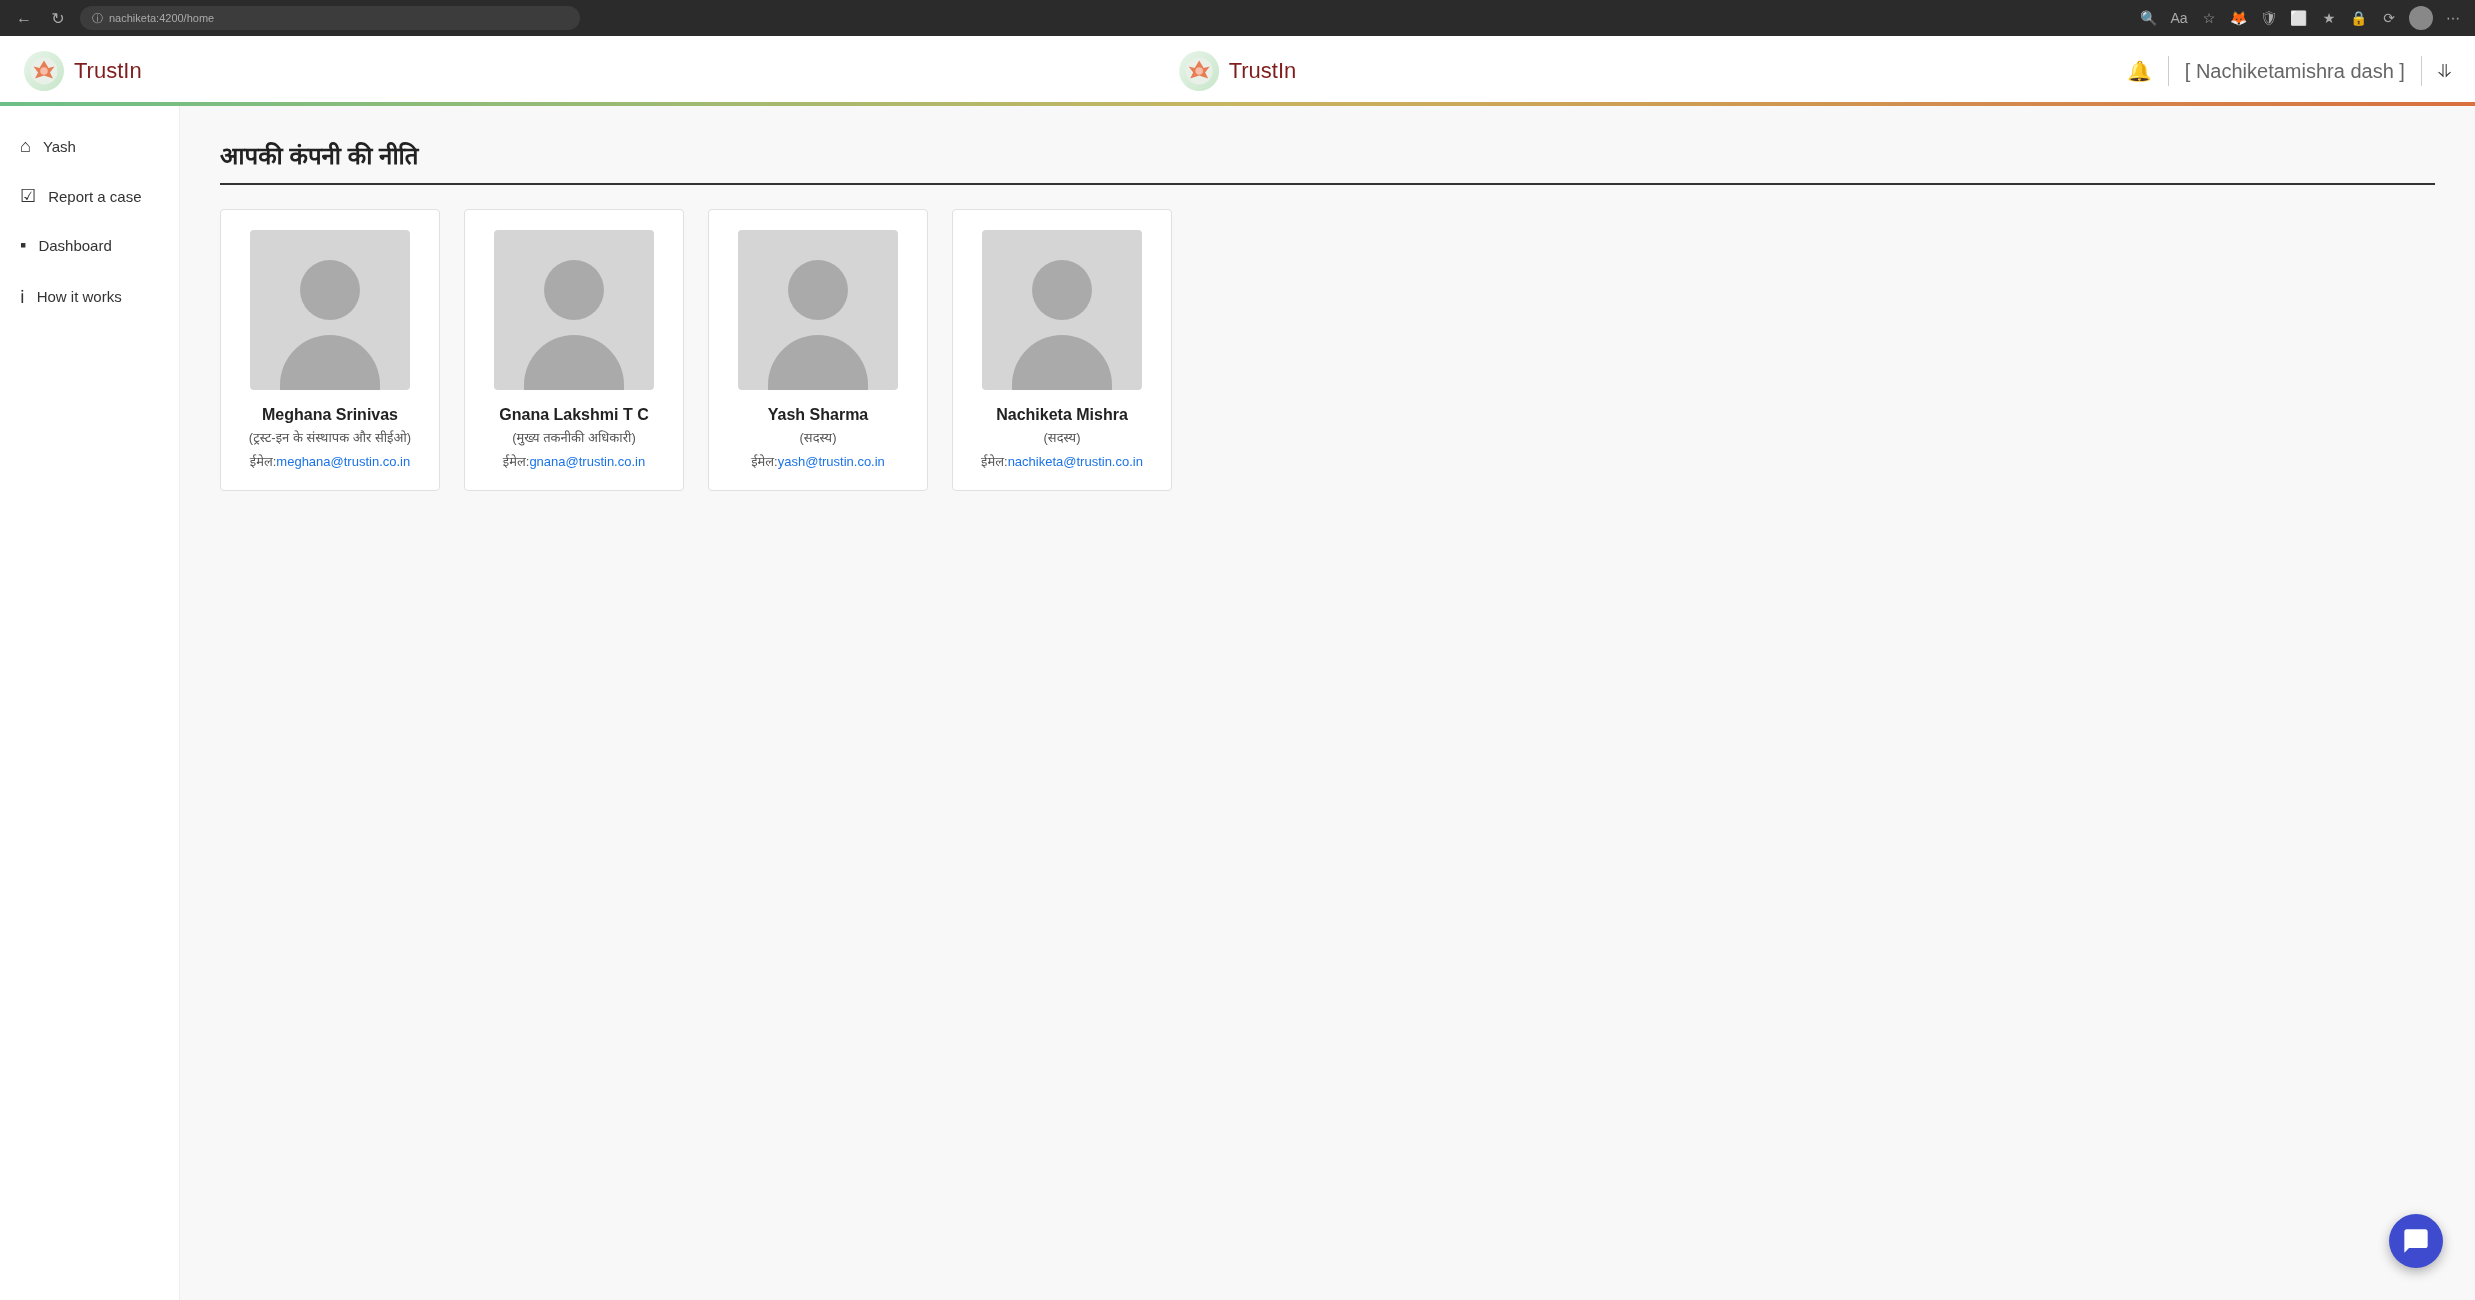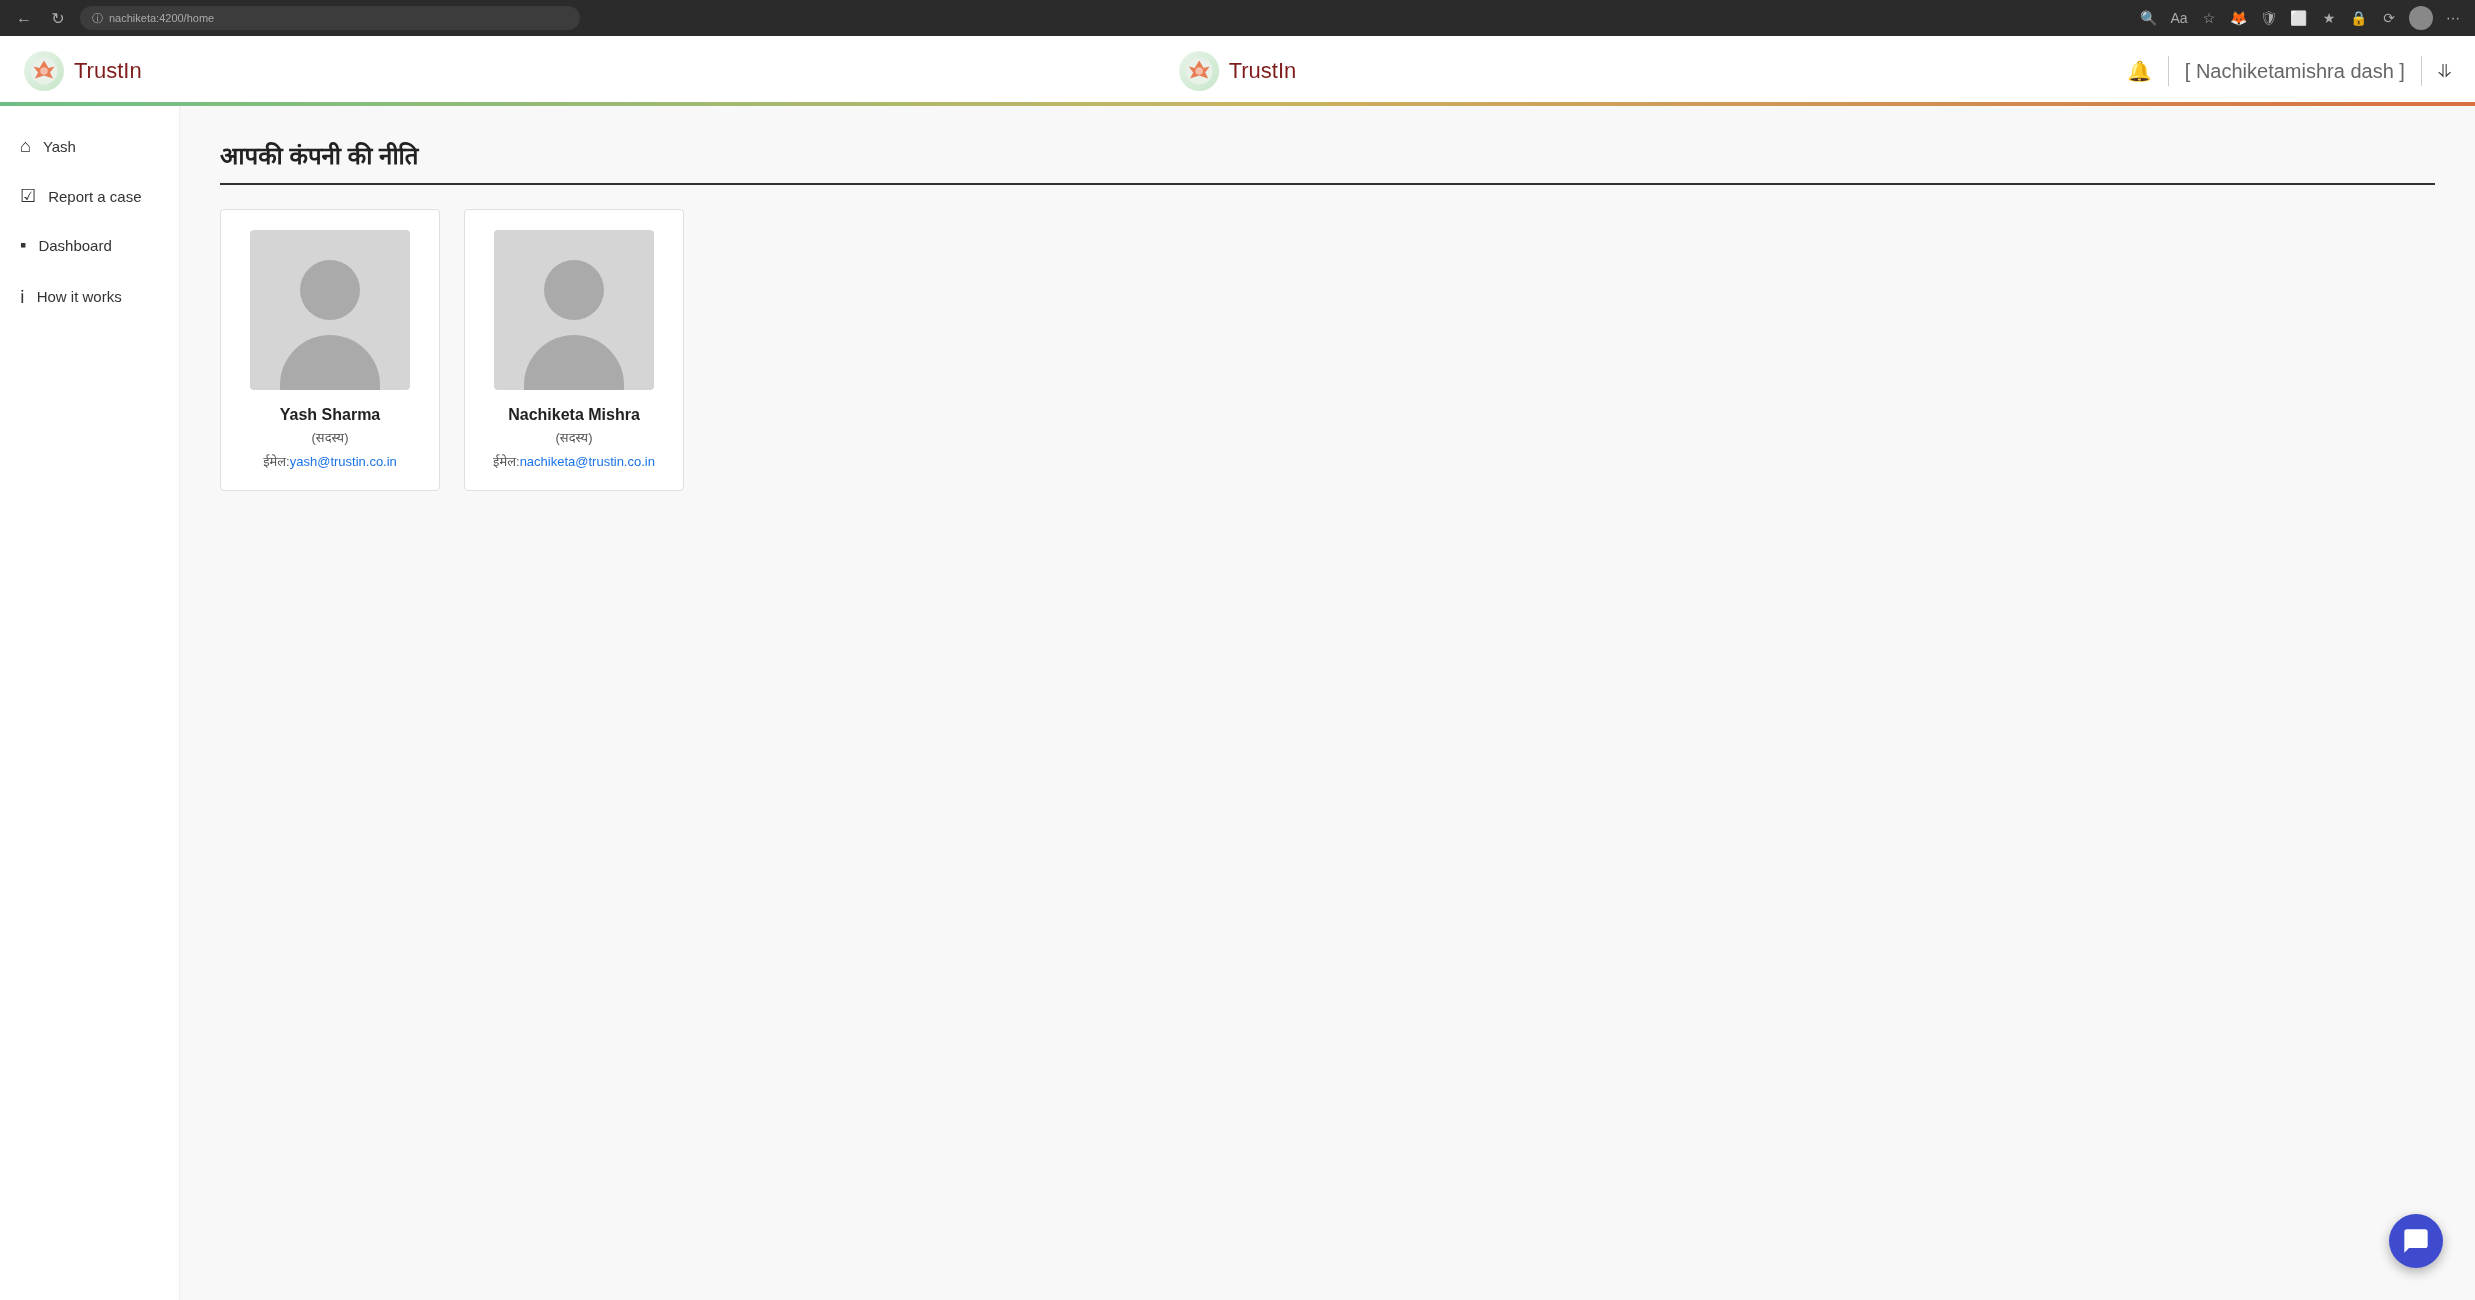--- a/index.html
+++ b/index.html
@@ -345,21 +345,43 @@
       <span class="sidebar-item-icon">ℹ</span>
       <span class="sidebar-item-label">How it works</span>
     </div>
   </nav>
 
   <main class="main-content">
     <h2 class="section-title">आपकी कंपनी की नीति</h2>
 
     <div class="cards-container">
 
-
+      <div class="member-card">
+        <div class="member-avatar">
+          <div class="avatar-head"></div>
+          <div class="avatar-body"></div>
+        </div>
+        <div class="member-name">Meghana Srinivas</div>
+        <div class="member-role">(ट्रस्ट-इन के संस्थापक और सीईओ)</div>
+        <div class="member-email">
+          <span>ईमेल:</span><a class="member-email-link" href="#">meghana@trustin.co.in</a>
+        </div>
+      </div>
+
+      <div class="member-card">
+        <div class="member-avatar">
+          <div class="avatar-head"></div>
+          <div class="avatar-body"></div>
+        </div>
+        <div class="member-name">Gnana Lakshmi T C</div>
+        <div class="member-role">(मुख्य तकनीकी अधिकारी)</div>
+        <div class="member-email">
+          <span>ईमेल:</span><a class="member-email-link" href="#">gnana@trustin.co.in</a>
+        </div>
+      </div>
 
       <div class="member-card">
         <div class="member-avatar">
           <div class="avatar-head"></div>
           <div class="avatar-body"></div>
         </div>
         <div class="member-name">Yash Sharma</div>
         <div class="member-role">(सदस्य)</div>
         <div class="member-email">
           <span>ईमेल:</span><a class="member-email-link" href="#">yash@trustin.co.in</a>

